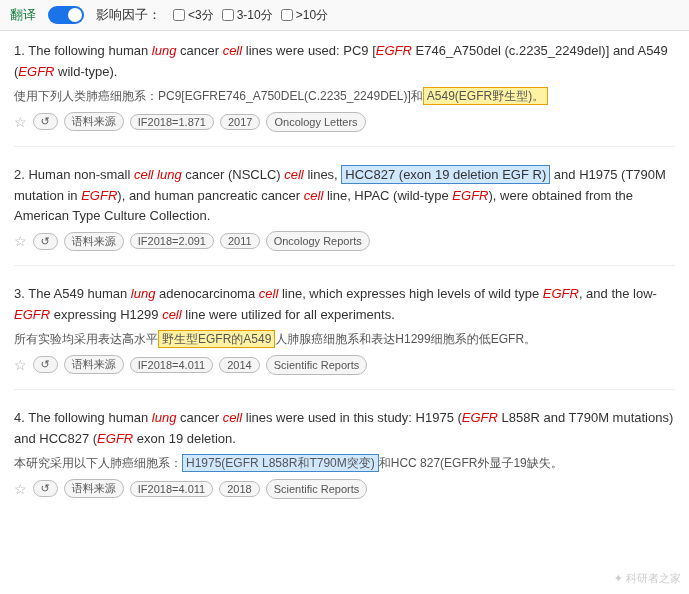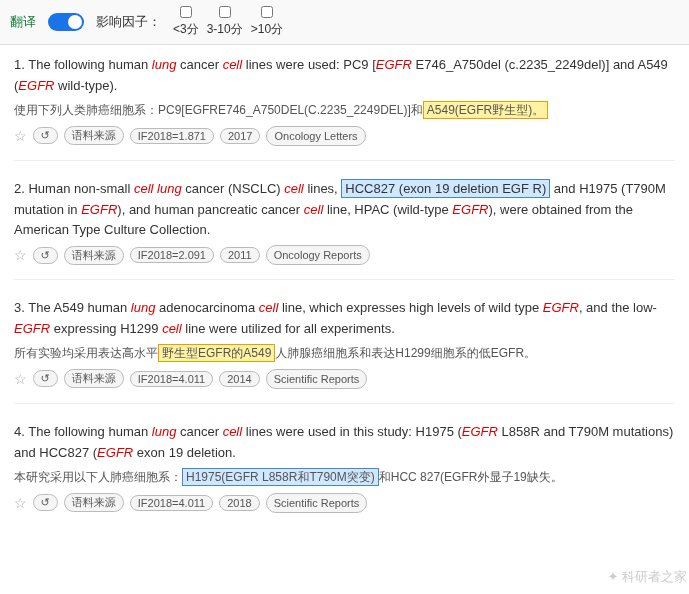--- a/index.html
+++ b/index.html
@@ -53,21 +53,20 @@
       display: flex;
       align-items: center;
       gap: 8px;
     }
     .filter-item {
       display: flex;
       align-items: center;
       gap: 3px;
       font-size: 12px;
       color: #333;
-      flex-direction: column;
     }
     .filter-item input[type=checkbox] {
       width: 12px;
       height: 12px;
     }
 
     
     .content {
       padding: 10px 14px;
     }
@@ -167,22 +166,22 @@
       border-radius: 10px;
       padding: 3px 7px;
       font-size: 11px;
       color: #555;
       background: #f5f5f5;
     }
 
     .watermark {
       position: fixed;
       bottom: 8px;
-      right: 2px;
-      font-size: 13px;
+      right: 8px;
+      font-size: 11px;
       color: #aaa;
       opacity: 0.6;
     }
   </style>
 </head>
 <body>
 
 <div class="toolbar">
   <span class="toolbar-label">翻译</span>
   <div class="toggle-switch">

